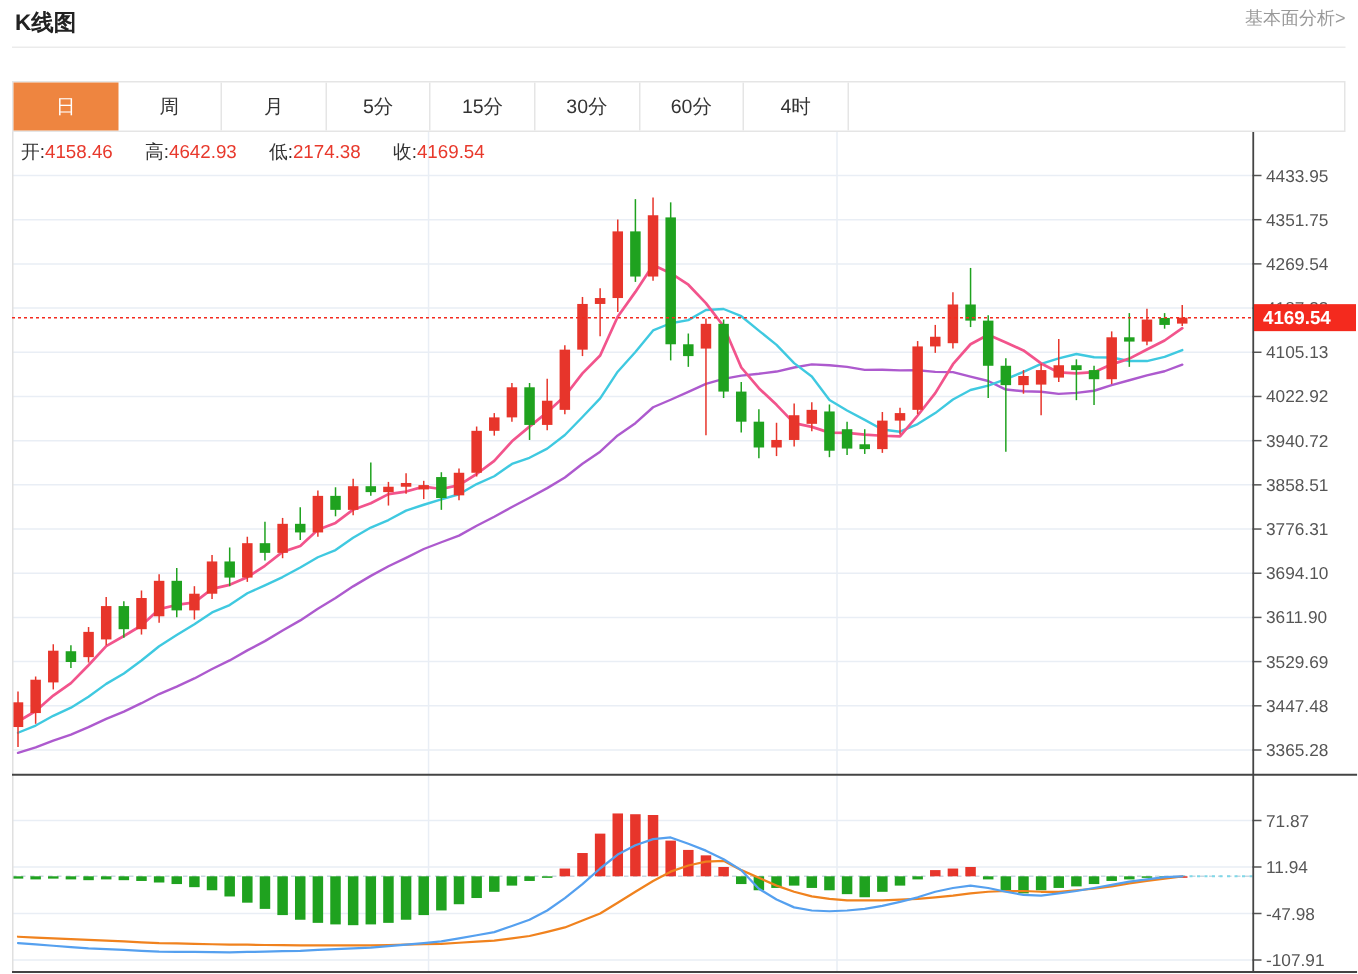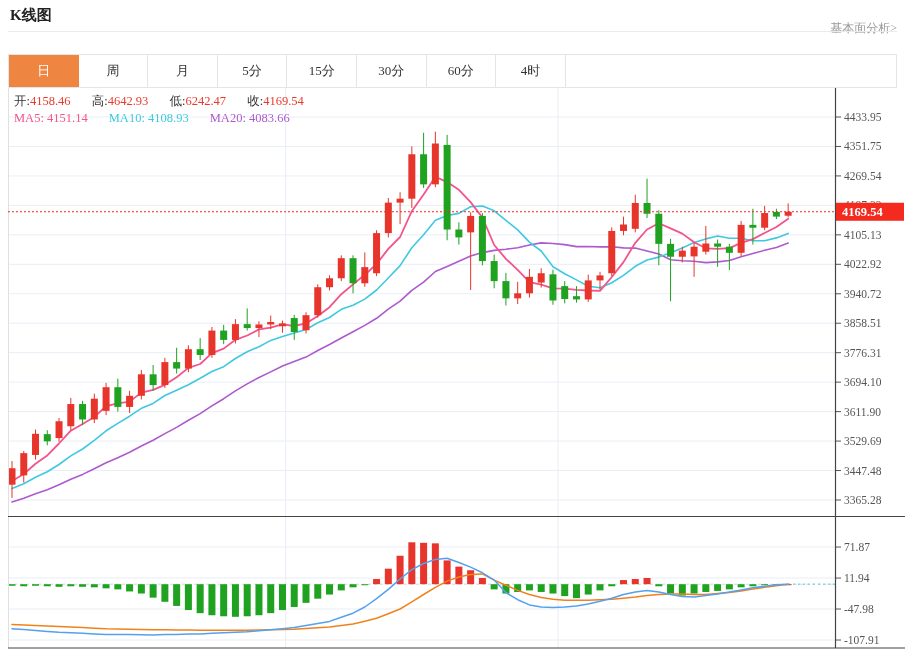--- a/index.html
+++ b/index.html
@@ -1,19 +1,19 @@
 <!DOCTYPE html>
 <html><head>
 <meta charset="utf-8">
 <style>
   html,body{margin:0;padding:0;background:#fff;}
   .page{position:relative;width:905px;height:649px;background:#fff;overflow:hidden;
-        font-family:Liberation Serif, serif;}
+        font-family:Liberation Sans, sans-serif;}
   .hdr-title{position:absolute;left:10px;top:6px;font-size:15px;font-weight:bold;color:#222;}
-  .hdr-link{position:absolute;right:8px;top:20px;font-size:12px;color:#999;text-decoration:none;cursor:pointer;}
+  .hdr-link{position:absolute;right:8px;top:4px;font-size:12px;color:#999;text-decoration:none;cursor:pointer;}
   .hdr-divider{position:absolute;left:8px;top:31px;width:889px;height:1px;background:#ebebeb;}
   .tabbar{position:absolute;left:8px;top:54px;width:889px;height:34px;box-sizing:border-box;
           border:1px solid #e5e5e5;display:flex;background:#fff;z-index:3;}
   .tab{width:69.6px;height:100%;box-sizing:border-box;border-right:1px solid #e5e5e5;
        display:flex;align-items:center;justify-content:center;font-size:13px;color:#333;cursor:pointer;}
   .tab.active{background:#ee8540;color:#fff;border-right:none;}
   .info-row{position:absolute;left:14px;z-index:3;font-size:12.5px;white-space:nowrap;}
   .info-row .pair{margin-right:18px;}
   .lbl{color:#333;}
   .val-red{color:#e8392c;text-align:center;}
@@ -40,29 +40,24 @@
       <div class="tab">5分</div>
       <div class="tab">15分</div>
       <div class="tab">30分</div>
       <div class="tab">60分</div>
       <div class="tab">4时</div>
     </div>
 
   <div class="info-row ohlc-row">
     <span class="pair"><span class="lbl">开:</span><span class="val-red">4158.46</span></span>
     <span class="pair"><span class="lbl">高:</span><span class="val-red">4642.93</span></span>
-    <span class="pair"><span class="lbl">低:</span><span class="val-red">6242.47</span></span>
+    <span class="pair"><span class="lbl">低:</span><span class="val-red">2174.38</span></span>
     <span class="pair"><span class="lbl">收:</span><span class="val-red">4169.54</span></span>
   </div>
 
-  <div class="info-row ma-row">
-    <span class="pair ma5c"><span>MA5:</span> <span>4151.14</span></span>
-    <span class="pair ma10c"><span>MA10:</span> <span>4108.93</span></span>
-    <span class="pair ma20c"><span>MA20:</span> <span>4083.66</span></span>
-  </div>
 
 
   <svg id="chart-svg" width="905" height="649">
       <g>
         <line x1="8" y1="117" x2="835" y2="117" stroke="#e9eef5" stroke-width="1"></line>
         <line x1="8" y1="146.45965799999993" x2="835" y2="146.45965799999993" stroke="#e9eef5" stroke-width="1"></line>
         <line x1="8" y1="175.92289989999995" x2="835" y2="175.92289989999995" stroke="#e9eef5" stroke-width="1"></line>
         <line x1="8" y1="205.38614179999996" x2="835" y2="205.38614179999996" stroke="#e9eef5" stroke-width="1"></line>
         <line x1="8" y1="234.8457997999999" x2="835" y2="234.8457997999999" stroke="#e9eef5" stroke-width="1"></line>
         <line x1="8" y1="264.3090416999999" x2="835" y2="264.3090416999999" stroke="#e9eef5" stroke-width="1"></line>

